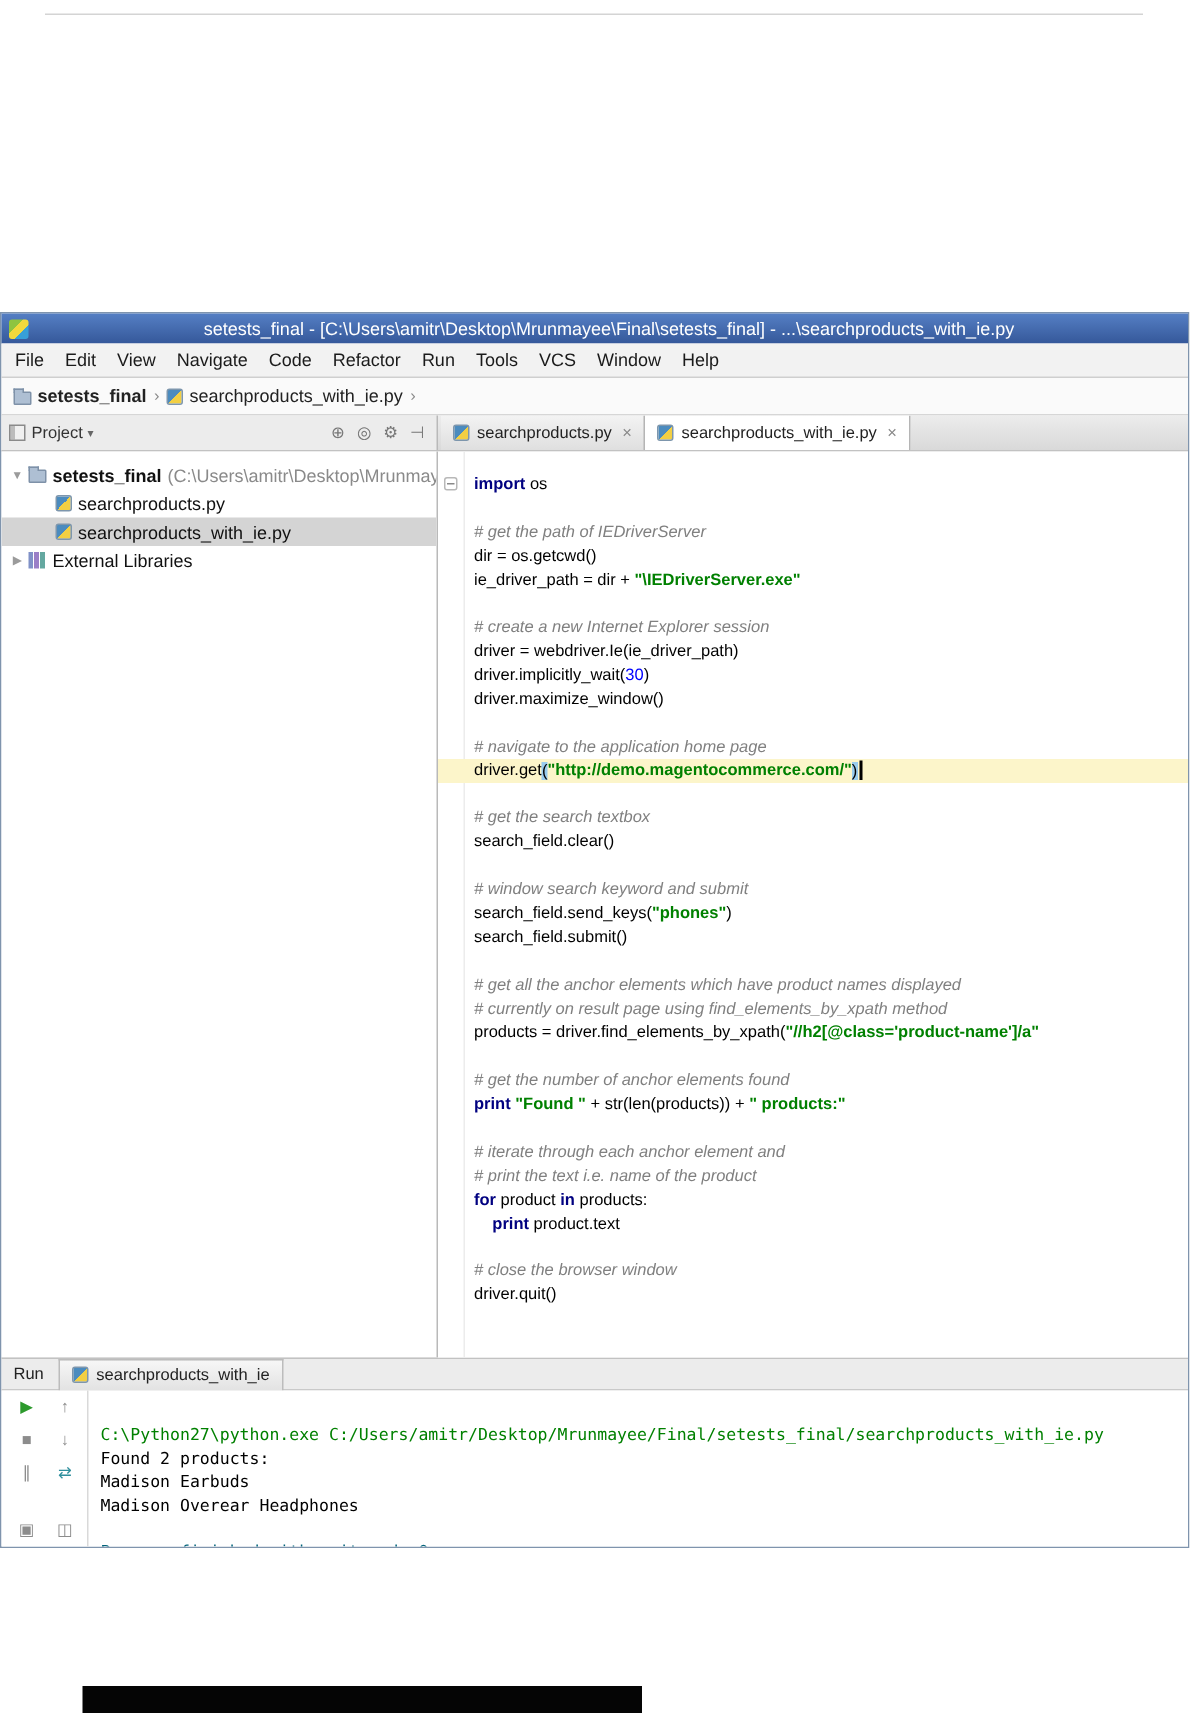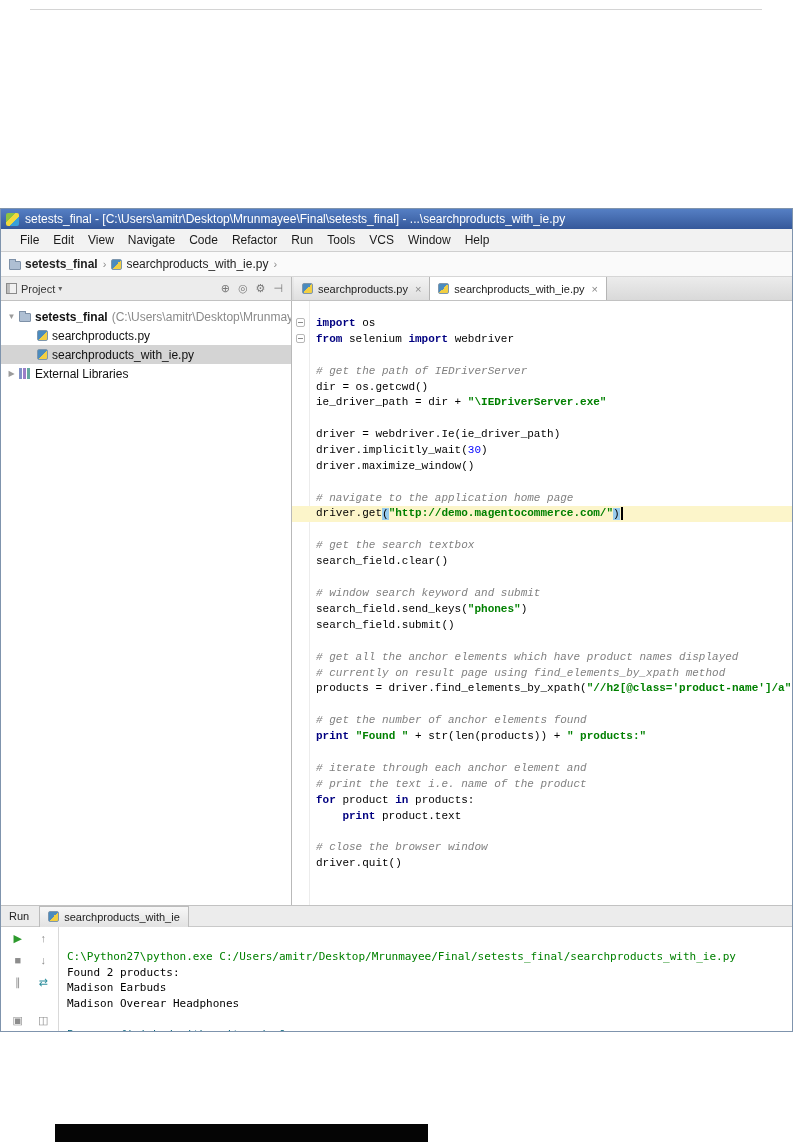--- a/index.html
+++ b/index.html
@@ -8,24 +8,24 @@
   .top-rule{position:absolute;top:9px;left:30px;width:732px;height:1px;background:#d4d4d4}
   .bottom-bar{position:absolute;top:1124px;left:55px;width:373px;height:18px;background:#050505}
 
   .ide{position:absolute;top:208px;left:0;width:793px;height:824px;border:1px solid #7f94ad;
     display:flex;flex-direction:column;background:#fff}
 
   .titlebar{height:20px;flex:none;background:linear-gradient(180deg,#557fc4,#35589a);
     display:flex;align-items:center;color:#fff;font-size:12px;padding:0 5px;overflow:hidden}
   .logo{width:13px;height:13px;flex:none;border-radius:2px;margin-right:6px;
     background:linear-gradient(135deg,#8ec440 0 35%,#f1d93c 35% 65%,#38a0d8 65%)}
-  .title-text{flex:1;text-align:left;white-space:nowrap;overflow:hidden}
+  .title-text{flex:1;text-align:center;white-space:nowrap;overflow:hidden}
 
   .menubar{height:23px;flex:none;background:#f2f2f2;border-bottom:1px solid #cfcfcf;
-    display:flex;align-items:flex-end;font-size:12px;color:#1a1a1a;padding-left:12px}
+    display:flex;align-items:flex-end;font-size:12px;color:#1a1a1a;padding-left:2px}
   .menu-item{padding:0 7px;line-height:22px}
 
   .crumbbar{height:25px;flex:none;background:#fafafa;border-bottom:1px solid #d6d6d6;
     display:flex;align-items:center;font-size:12px;padding-left:8px;color:#222}
   .bc-item{display:inline-flex;align-items:center;gap:4px}
   .b{font-weight:bold}
   .bc-sep{color:#8a8a8a;padding:0 5px;font-size:11px}
 
   .toolrow{height:24px;flex:none;display:flex;border-bottom:1px solid #c2c2c2;background:#e9e9e9}
   .proj-header{width:291px;flex:none;display:flex;align-items:center;font-size:11px;
@@ -52,21 +52,21 @@
   .tsuffix{color:#8a8a8a;margin-left:4px}
   .tree-row .ico{margin-left:1px}
 
   .editor{flex:1;background:#fff;overflow:hidden;position:relative;padding-top:14px;min-width:0}
   .editor::before{content:"";position:absolute;left:17px;top:0;bottom:0;width:1px;background:#ececec}
   .code-line{display:flex;height:15.9px;align-items:center;white-space:pre;position:relative}
   .code-line.current{background:var(--cur)}
   .gutter{width:17px;flex:none;display:flex;justify-content:center;align-items:center}
   .fold{width:9px;height:9px;border:1px solid #b8b8b8;border-radius:2px;background:#fff;position:relative}
   .fold::after{content:"";position:absolute;left:1px;right:1px;top:3px;height:1px;background:#8a8a8a}
-  .ctext{font-family:Liberation Mono, monospace;font-size:11px;white-space:pre;padding-left:7px}
+  .ctext{font-family:Liberation Sans, sans-serif;font-size:11px;white-space:pre;padding-left:7px}
   .tk-kw{color:var(--kw);font-weight:bold}
   .tk-st{color:var(--st);font-weight:bold}
   .tk-cm{color:var(--cm);font-style:italic}
   .tk-nu{color:var(--nu)}
   .tk-pl{color:var(--pl)}
   .tk-br{background:var(--br)}
   .caret{display:inline-block;width:2px;height:13px;background:#000;vertical-align:middle;margin-left:1px}
 
   .run-header{height:22px;flex:none;background:#ececec;border-top:1px solid #c2c2c2;
     border-bottom:1px solid #c9c9c9;display:flex;align-items:center;font-size:11px;
@@ -188,26 +188,26 @@
           <div class="tree-row" style="padding-left: 4px;">
             <span class="expander">▶</span>
             <span class="ico ico-library"></span>
             <span class="tlabel">External Libraries</span>
           </div>
         </div>
     </div>
     <div class="editor">
       <div class="code-area">
           <div class="code-line"><span class="gutter"><span class="fold"></span></span><span class="ctext"><span class="tk-kw">import</span><span class="tk-pl"> os</span></span></div>
-          <div class="code-line"><span class="gutter"><span class="fold"></span></span><span class="ctext"><span class="tk-kw">from</span><span class="tk-pl"> selenium </span><span class="tk-kw">import</span><span class="tk-pl"> webdriver</span></span></div>
           <div class="code-line"><span class="gutter"></span><span class="ctext"></span></div>
           <div class="code-line"><span class="gutter"></span><span class="ctext"><span class="tk-cm"># get the path of IEDriverServer</span></span></div>
           <div class="code-line"><span class="gutter"></span><span class="ctext"><span class="tk-pl">dir = os.getcwd()</span></span></div>
           <div class="code-line"><span class="gutter"></span><span class="ctext"><span class="tk-pl">ie_driver_path = dir + </span><span class="tk-st">"\IEDriverServer.exe"</span></span></div>
           <div class="code-line"><span class="gutter"></span><span class="ctext"></span></div>
+          <div class="code-line"><span class="gutter"></span><span class="ctext"><span class="tk-cm"># create a new Internet Explorer session</span></span></div>
           <div class="code-line"><span class="gutter"></span><span class="ctext"><span class="tk-pl">driver = webdriver.Ie(ie_driver_path)</span></span></div>
           <div class="code-line"><span class="gutter"></span><span class="ctext"><span class="tk-pl">driver.implicitly_wait(</span><span class="tk-nu">30</span><span class="tk-pl">)</span></span></div>
           <div class="code-line"><span class="gutter"></span><span class="ctext"><span class="tk-pl">driver.maximize_window()</span></span></div>
           <div class="code-line"><span class="gutter"></span><span class="ctext"></span></div>
           <div class="code-line"><span class="gutter"></span><span class="ctext"><span class="tk-cm"># navigate to the application home page</span></span></div>
           <div class="code-line current"><span class="gutter"></span><span class="ctext"><span class="tk-pl">driver.get</span><span class="tk-br">(</span><span class="tk-st">"http://demo.magentocommerce.com/"</span><span class="tk-br">)</span><span class="caret"></span></span></div>
           <div class="code-line"><span class="gutter"></span><span class="ctext"></span></div>
           <div class="code-line"><span class="gutter"></span><span class="ctext"><span class="tk-cm"># get the search textbox</span></span></div>
           <div class="code-line"><span class="gutter"></span><span class="ctext"><span class="tk-pl">search_field.clear()</span></span></div>
           <div class="code-line"><span class="gutter"></span><span class="ctext"></span></div>

